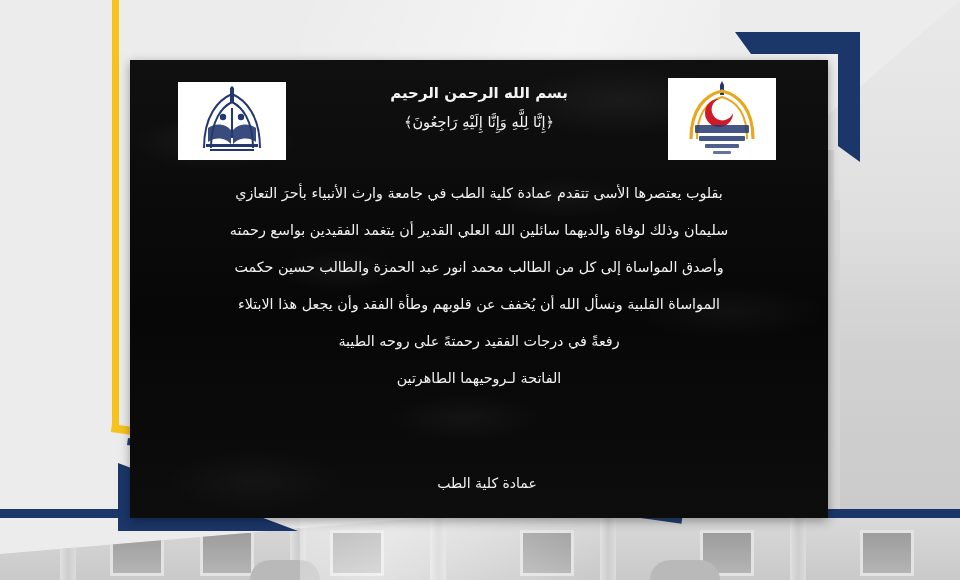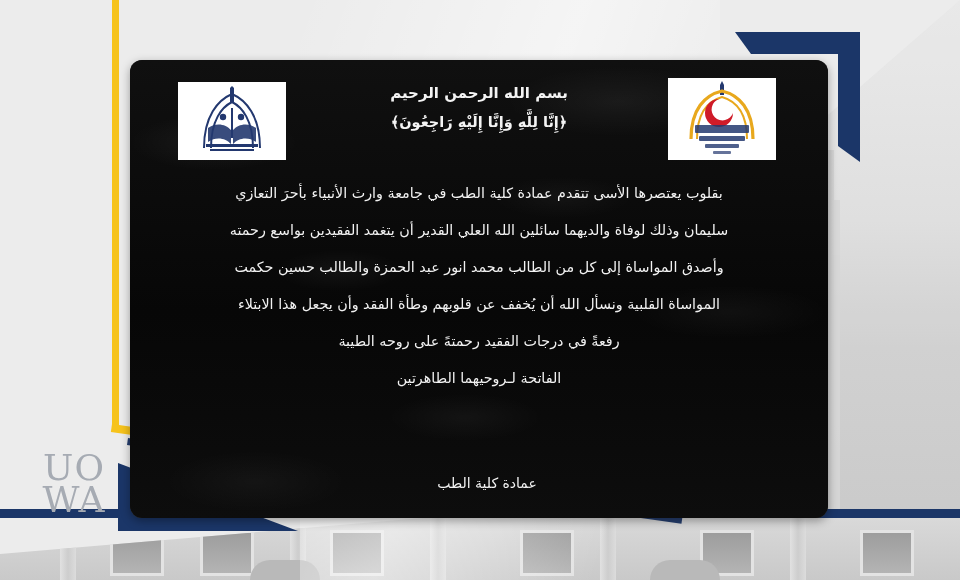--- a/index.html
+++ b/index.html
@@ -139,21 +139,20 @@
   }
   .uowa .l1{font-size:36px;display:block;}
   .uowa .l2{font-size:36px;display:block;}
 
   
   .card{
     position:absolute;left:130px;top:60px;width:698px;height:458px;
     background:#404040;
     box-shadow:0 3px 10px rgba(0,0,0,.35);
     overflow:hidden;
-    border-radius:12px;
   }
   
   .card .tex{
     position:absolute;inset:0;
     background:
       radial-gradient(ellipse 120px 40px at 12% 18%, rgba(255,255,255,.055), rgba(0,0,0,0) 70%),
       radial-gradient(ellipse 160px 50px at 70% 9%,  rgba(255,255,255,.05),  rgba(0,0,0,0) 70%),
       radial-gradient(ellipse 90px 30px  at 30% 46%, rgba(255,255,255,.045), rgba(0,0,0,0) 70%),
       radial-gradient(ellipse 140px 38px at 86% 55%, rgba(255,255,255,.04),  rgba(0,0,0,0) 70%),
       radial-gradient(ellipse 110px 34px at 48% 78%, rgba(255,255,255,.04),  rgba(0,0,0,0) 70%),
@@ -174,21 +173,21 @@
   
   .header-ar{
     position:absolute;left:0;right:0;top:24px;text-align:center;
     direction:rtl;color:#f4f4f4;
   }
   .header-ar .l1{
     font-size:15px;font-weight:700;letter-spacing:.5px;margin-bottom:12px;
     font-family:"DejaVu Sans","Liberation Sans",sans-serif;
   }
   .header-ar .l2{
-    font-size:14.5px;font-weight:700;
+    font-size:14.5px;font-weight:400;
     font-family:"DejaVu Sans","Liberation Sans",sans-serif;
   }
 
   
   .body-ar{
     position:absolute;left:20px;right:20px;top:118px;
     direction:rtl;text-align:center;color:#f2f2f2;
   }
   .body-ar p{
     margin:0 0 6px 0;font-size:14.3px;font-weight:400;line-height:31px;
@@ -245,24 +244,20 @@
     <div class="yellow-stripe">
       <div class="y-v"></div>
       <div class="y-d"></div>
     </div>
 
     <div class="navy-thin"></div>
     <div class="navy-tri"></div>
     <div class="navy-bottombar"></div>
   </div>
 
-  <div class="uowa">
-    <span class="l1">UO</span>
-    <span class="l2">WA</span>
-  </div>
 
   <div class="card">
     <div class="tex"></div>
     <div class="card-inner">
 
       <div class="logo-tile logo-left">
         <svg width="96" height="70" viewBox="0 0 96 70">
           <g fill="none" stroke="#23386f" stroke-width="2">
             <path d="M20 62 C20 30 34 14 48 8 C62 14 76 30 76 62"></path>
             <path d="M27 62 C27 34 38 21 48 16 C58 21 69 34 69 62"></path>

